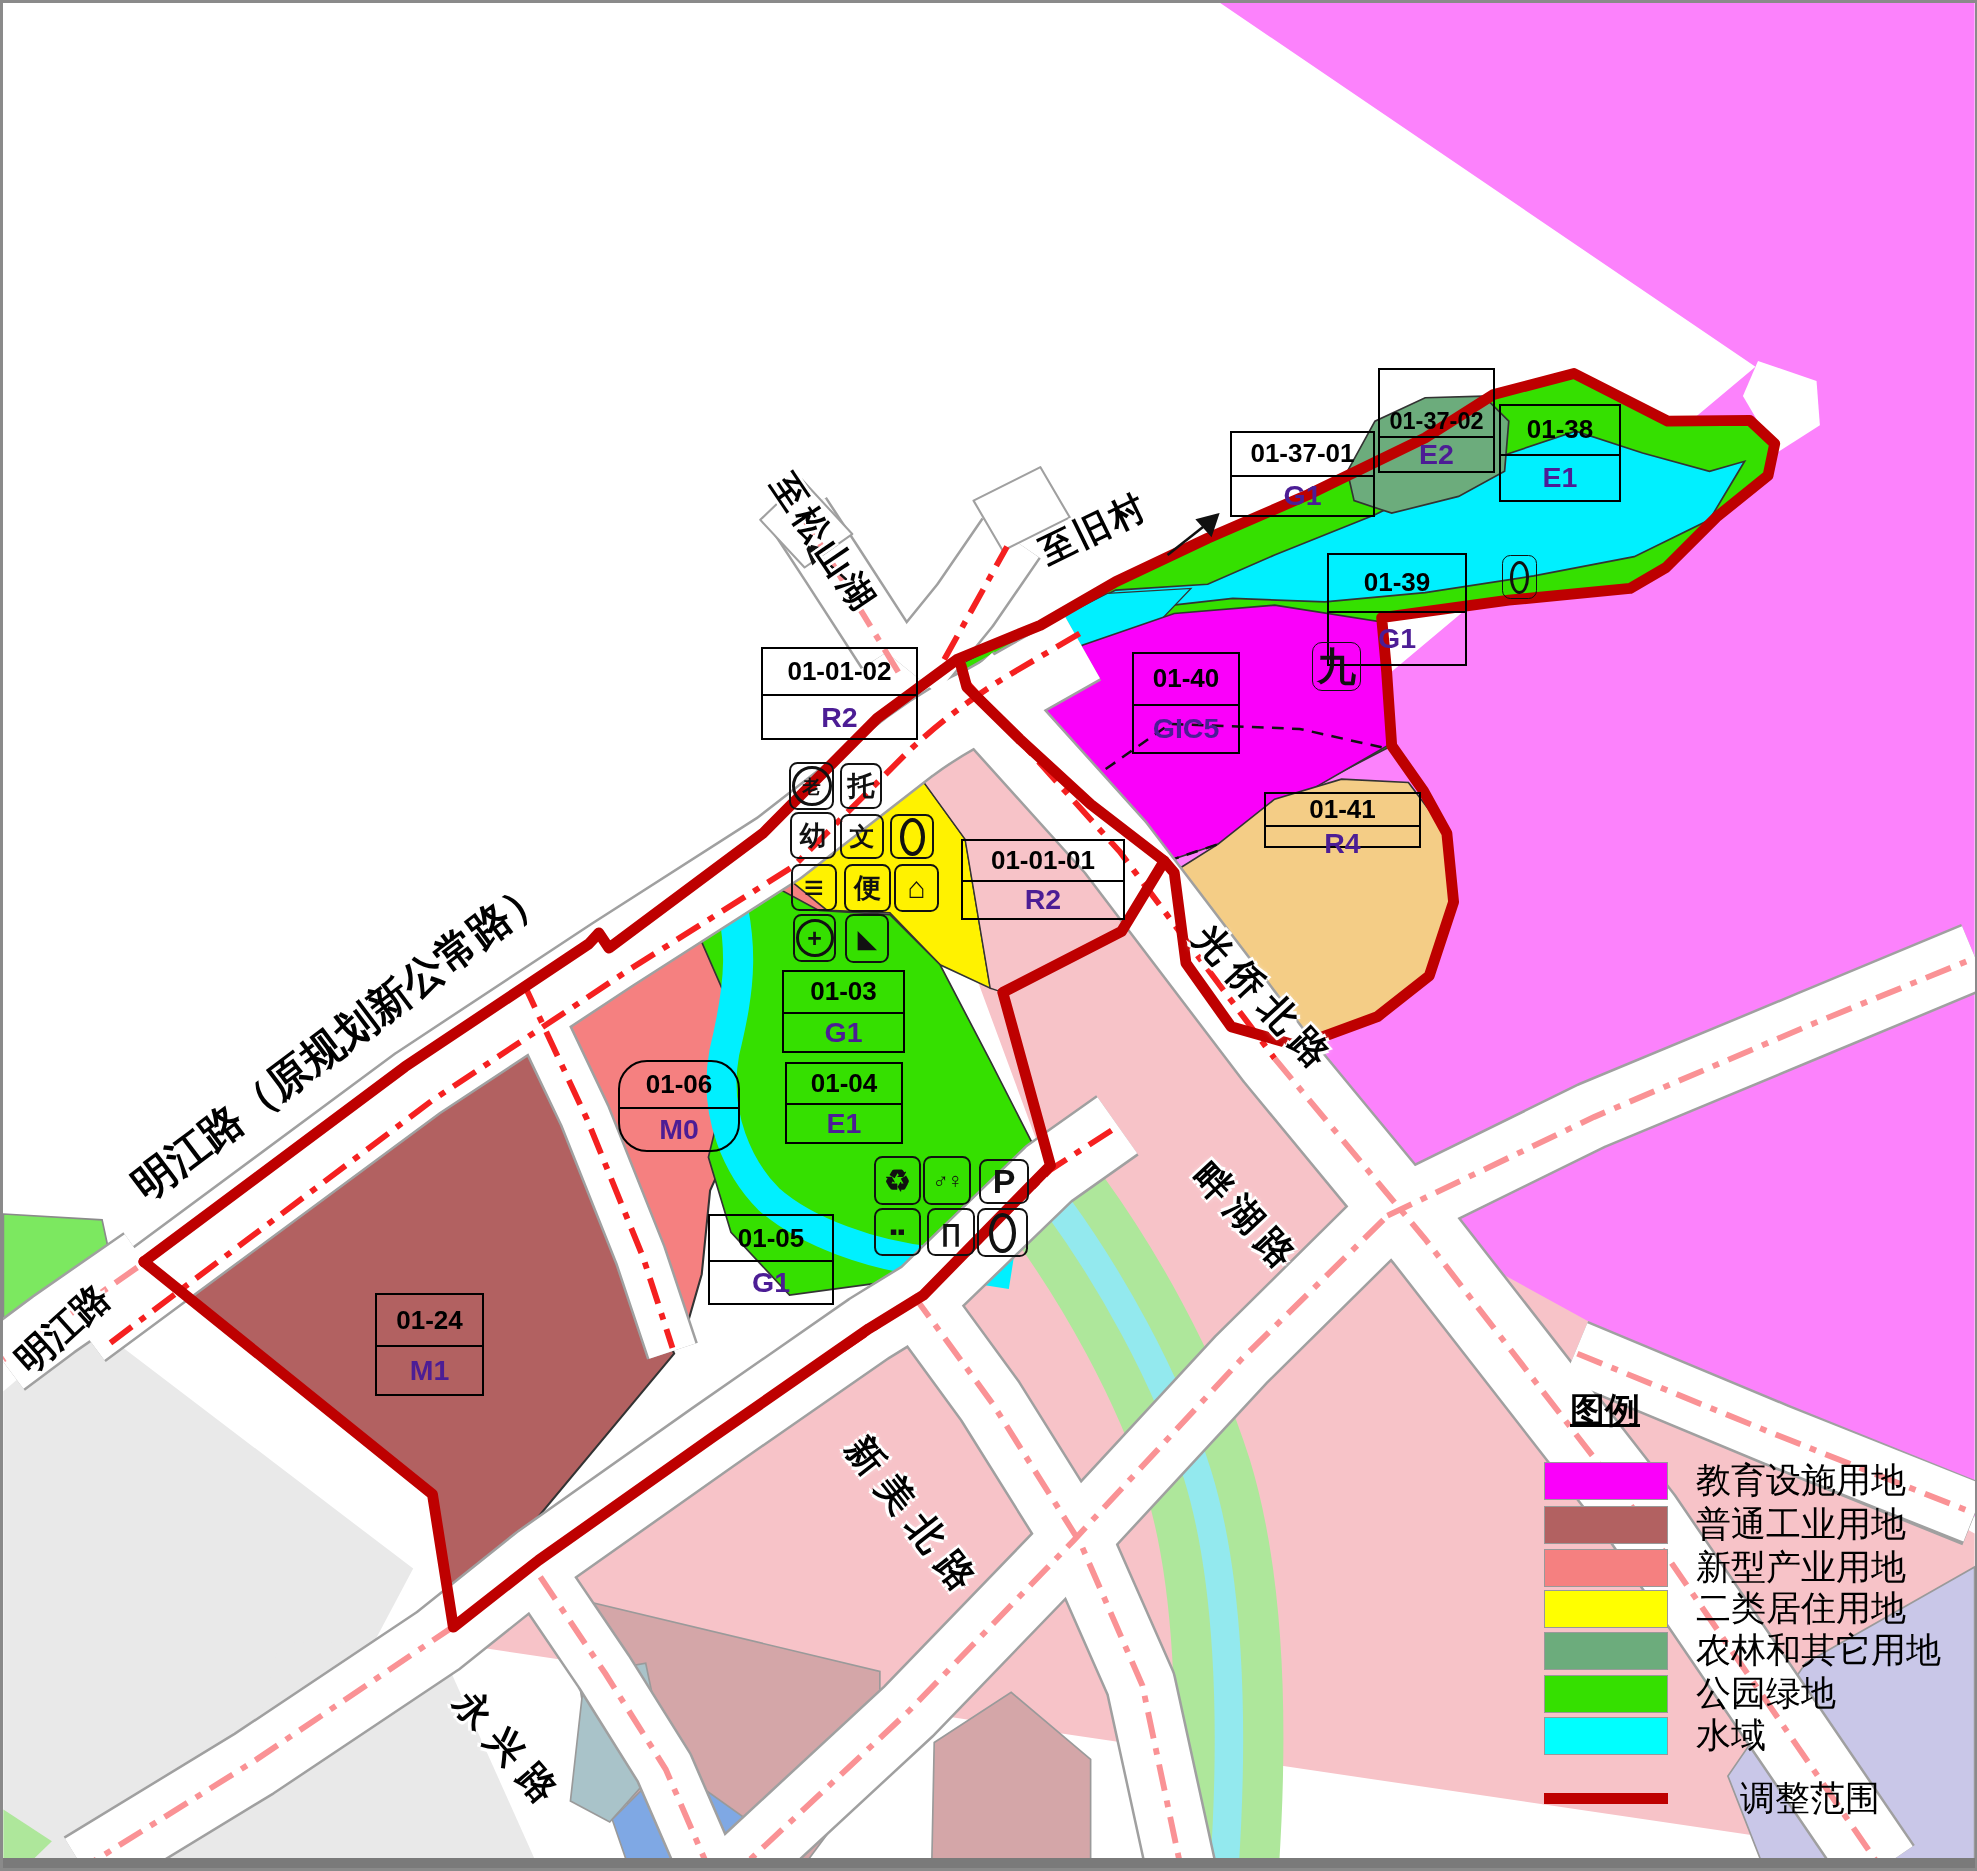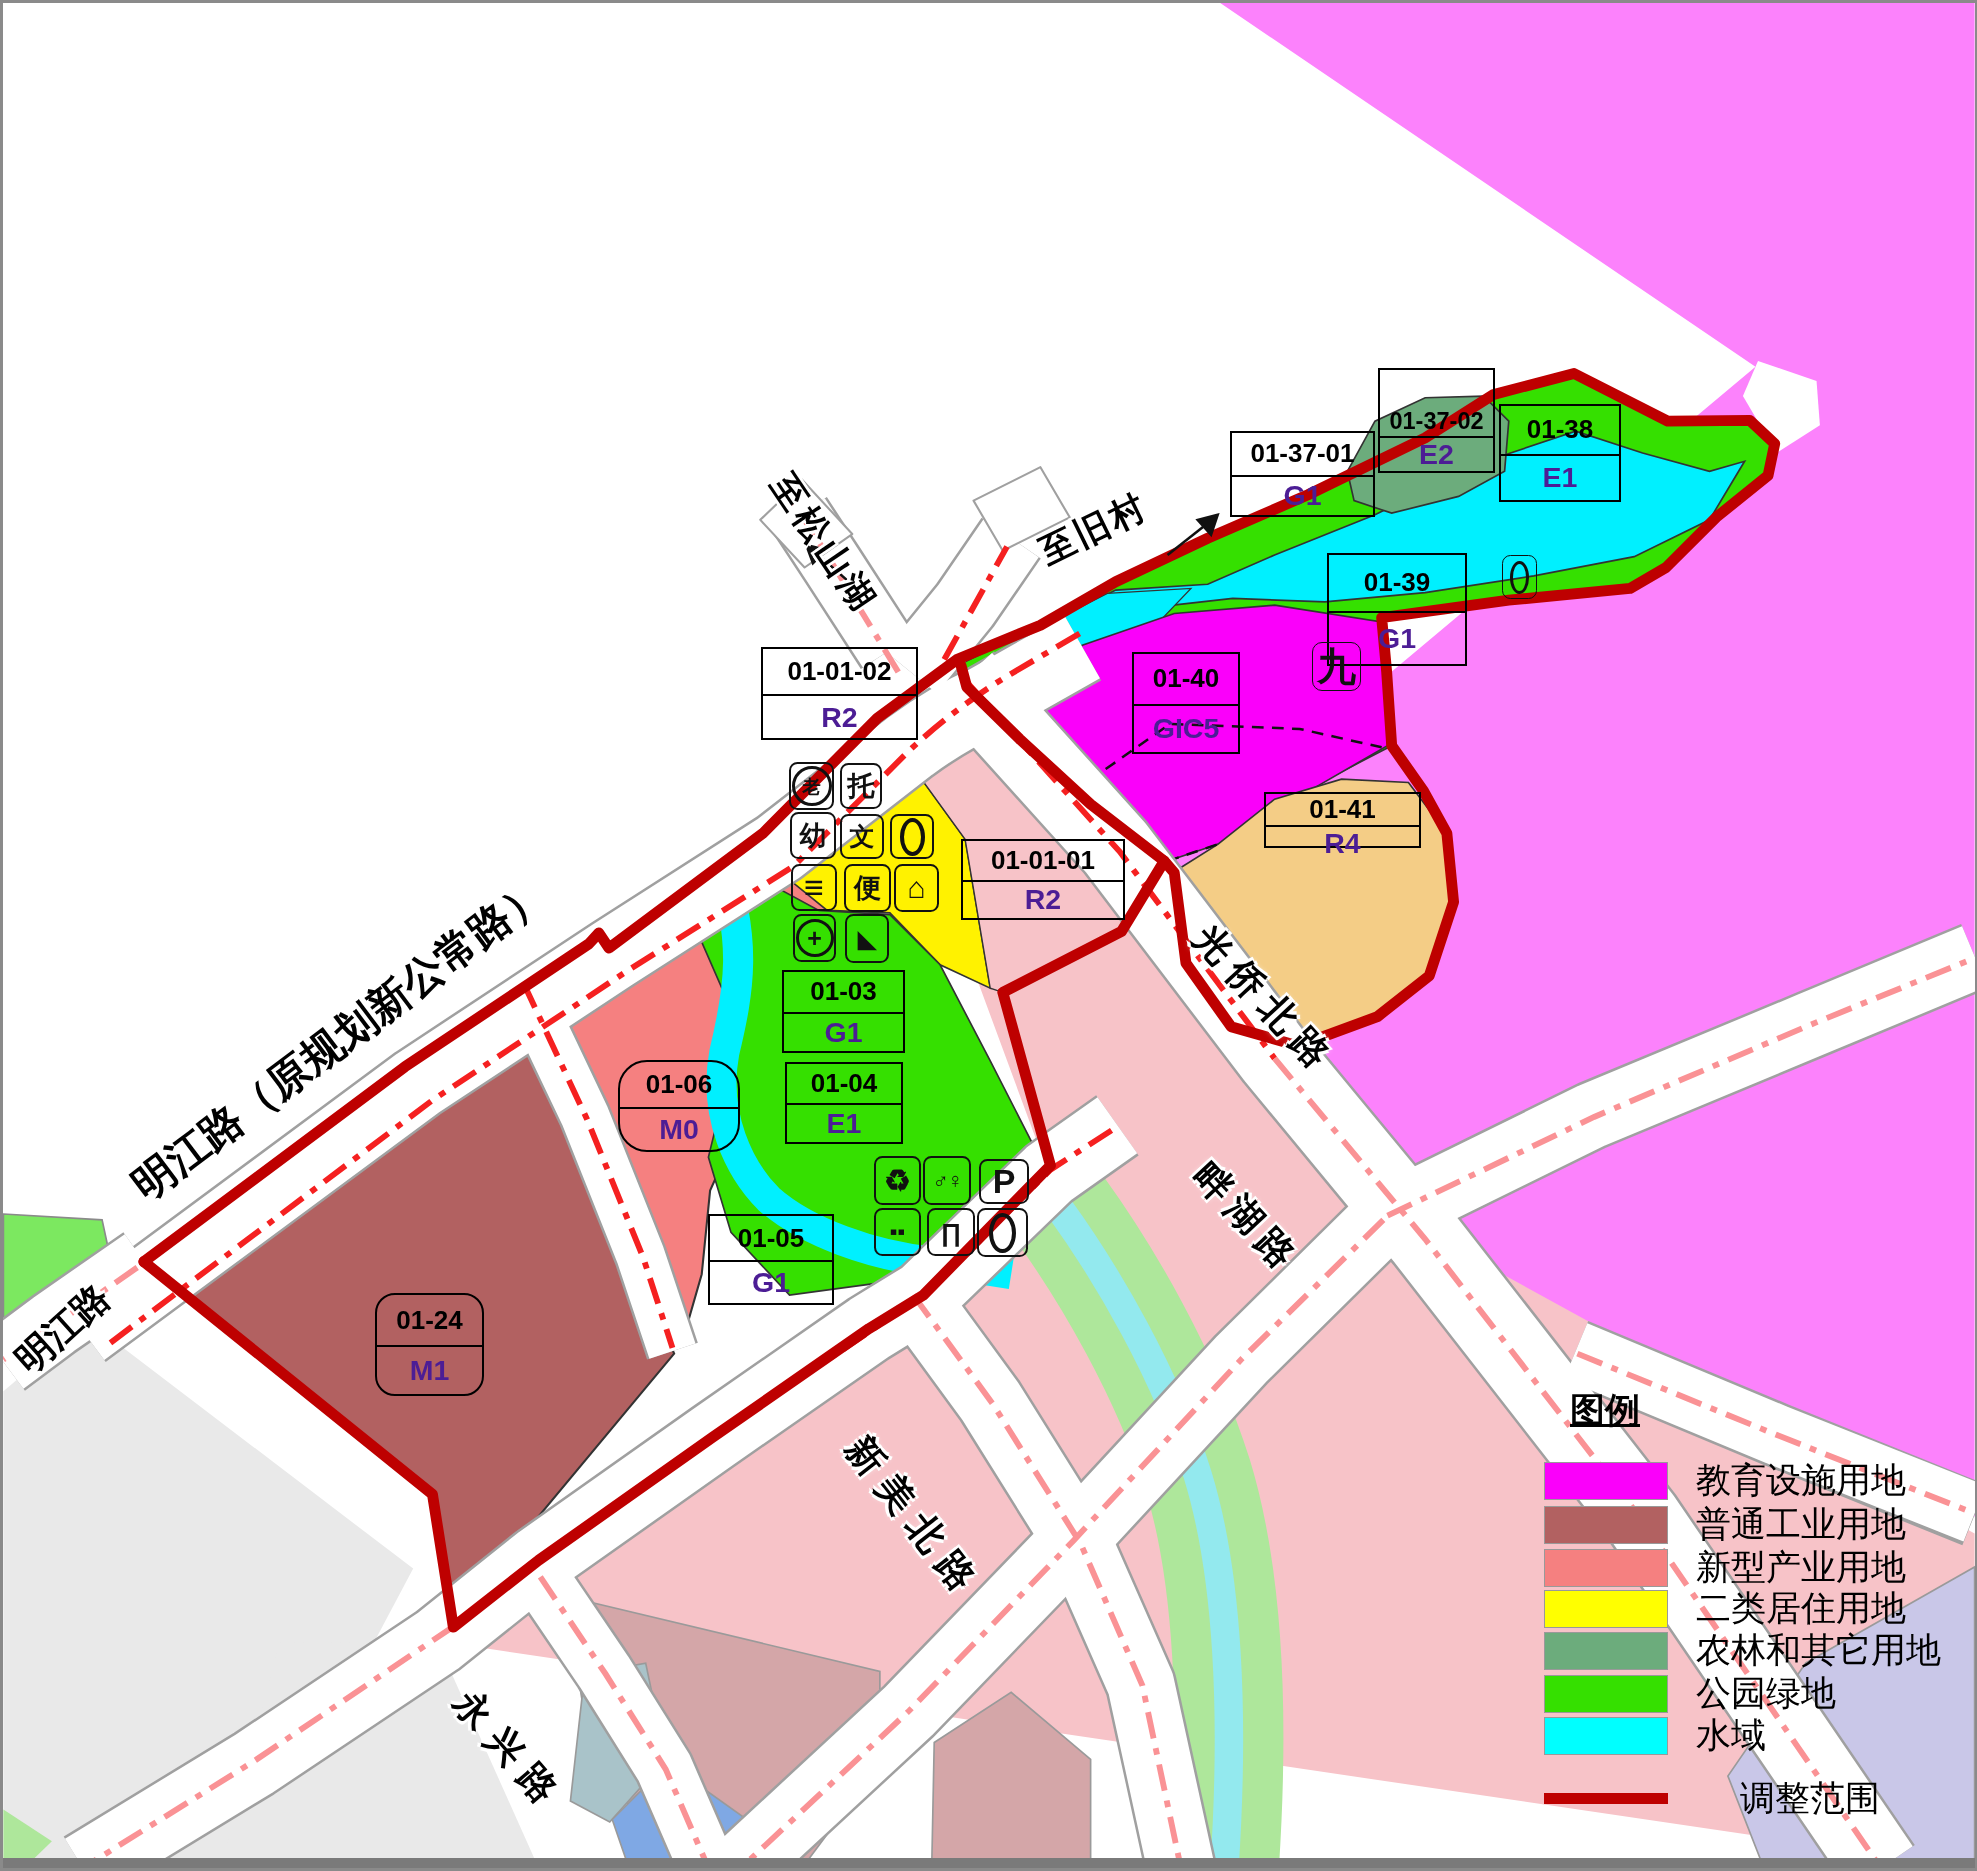--- a/index.html
+++ b/index.html
@@ -161,21 +161,21 @@
   <div class="r2">E1</div>
 </div>
 <div class="pbox" style="left:705px;top:1211px;width:126px;height:91px;">
   <div class="r1">01-05</div>
   <div class="r2">G1</div>
 </div>
 <div class="pbox" style="left:615px;top:1057px;width:122px;height:92px;border-radius:29px;">
   <div class="r1">01-06</div>
   <div class="r2">M0</div>
 </div>
-<div class="pbox" style="left:372px;top:1290px;width:109px;height:103px;border-radius:20px;">
+<div class="pbox" style="left:372px;top:1290px;width:109px;height:103px;">
   <div class="r1">01-24</div>
   <div class="r2">M1</div>
 </div>
 <div class="pbox" style="left:1227px;top:428px;width:145px;height:86px;">
   <div class="r1">01-37-01</div>
   <div class="r2">G1</div>
 </div>
 <div class="pbox" style="left:1375px;top:365px;width:117px;height:105px;">
   <div class="r1" style="font-size:23.5px;margin-top:36px;">01-37-02</div>
   <div class="r2">E2</div>

